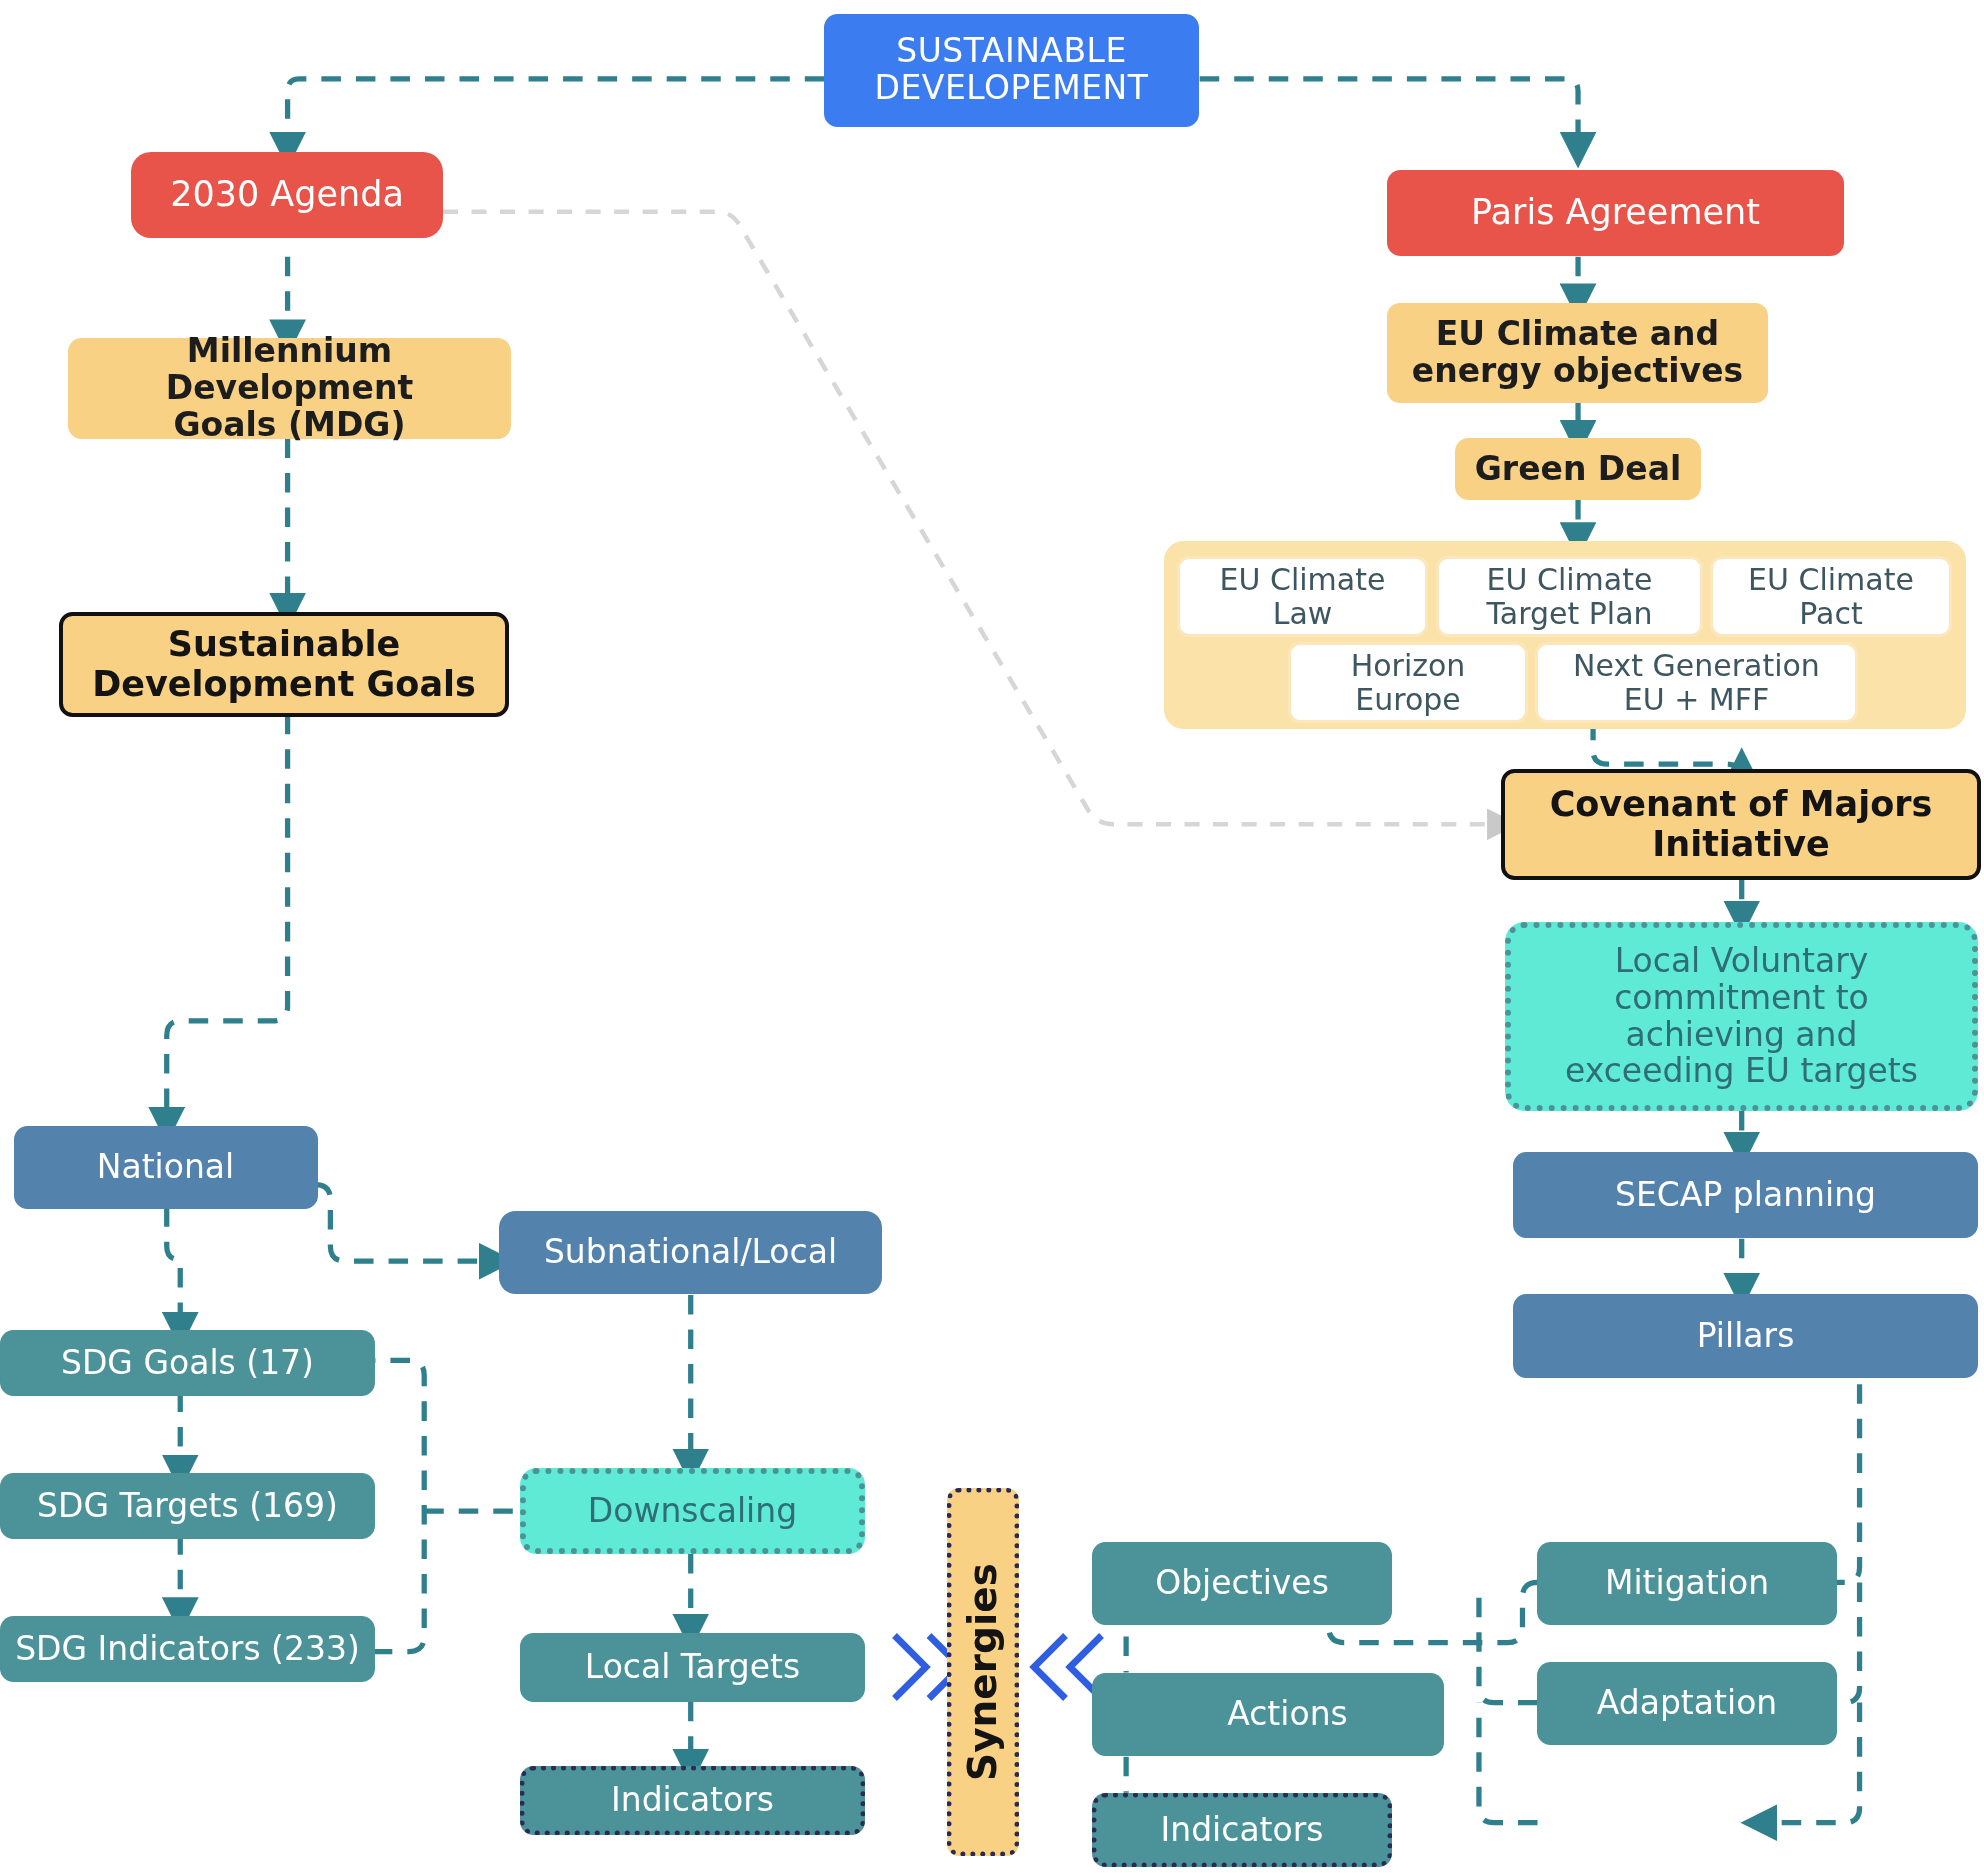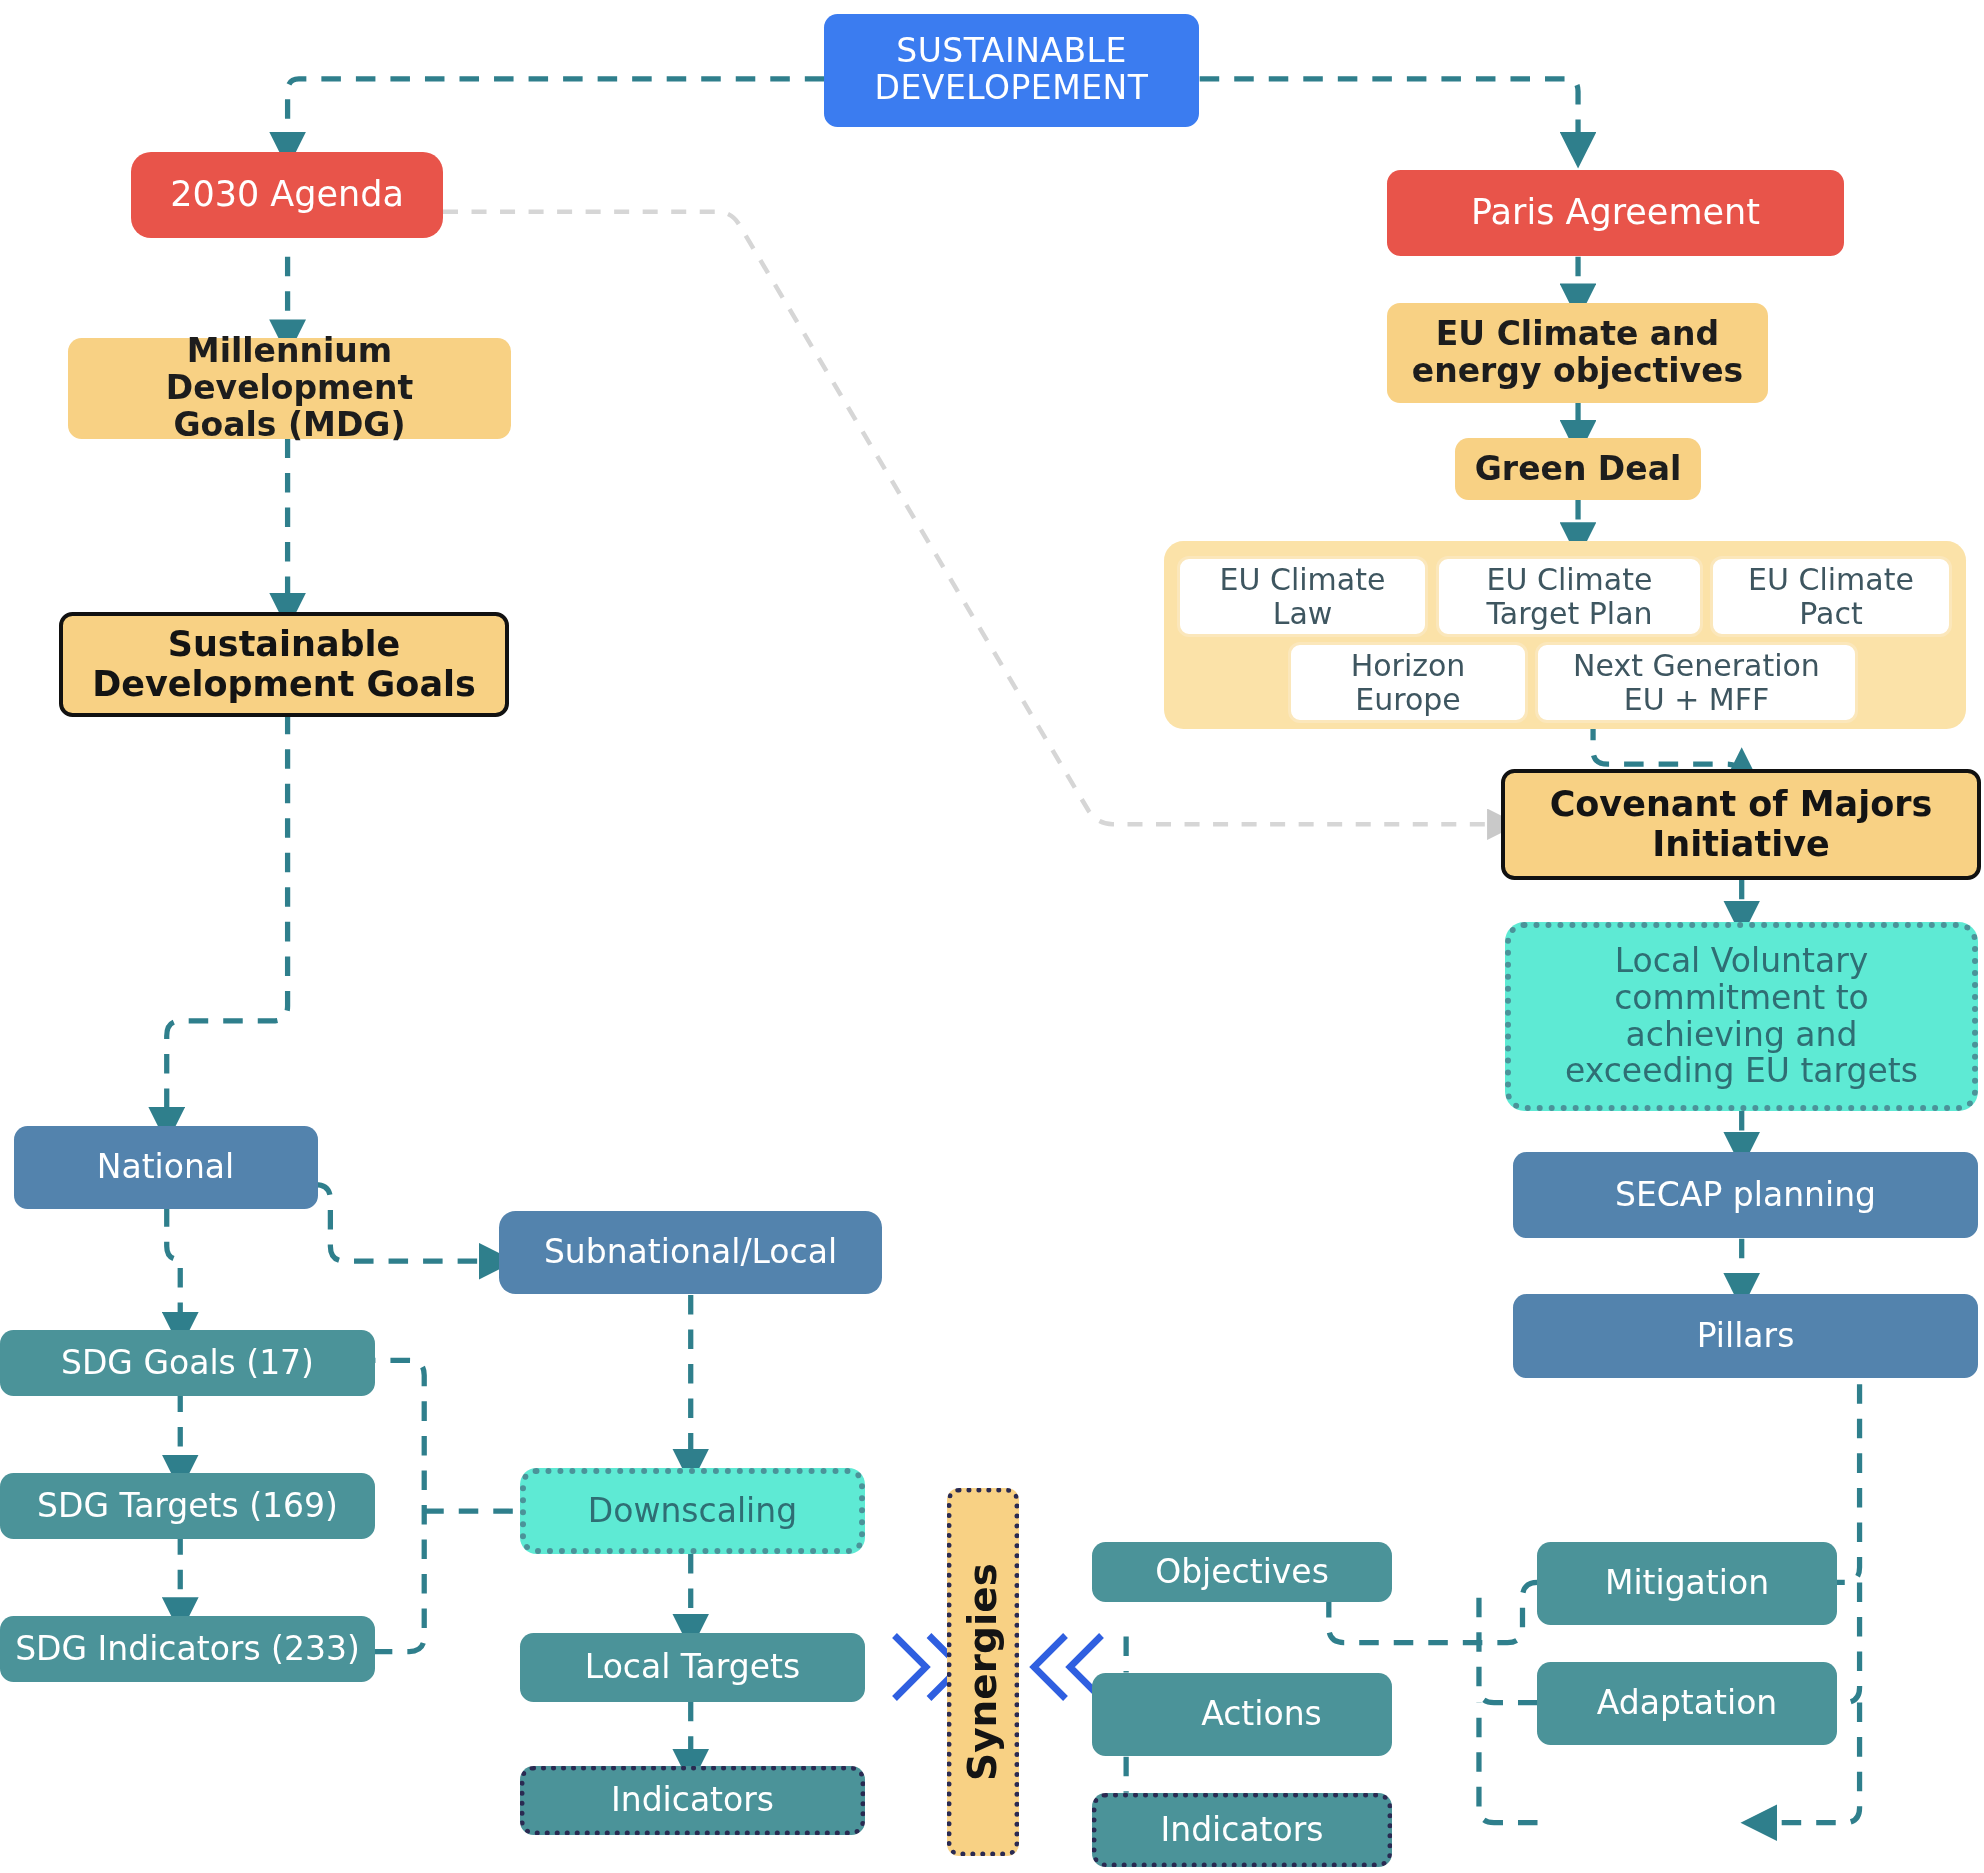--- a/index.html
+++ b/index.html
@@ -216,24 +216,24 @@
   </div>
 
   <div class="node n-steel" style="left:1513px;top:1152px;width:465px;height:86px;">
     <span>SECAP planning</span>
   </div>
 
   <div class="node n-steel" style="left:1513px;top:1294px;width:465px;height:84px;">
     <span>Pillars</span>
   </div>
 
-  <div class="node n-teal" style="left:1092px;top:1542px;width:300px;height:60px;justify-content:center;">
+  <div class="node n-teal" style="left:1092px;top:1542px;width:300px;height:83px;justify-content:center;">
     <span>Objectives</span>
   </div>
-  <div class="node n-teal" style="left:1092px;top:1673px;width:300px;height:83px;padding-left:39px;">
+  <div class="node n-teal" style="left:1092px;top:1673px;width:352px;height:83px;padding-left:39px;">
     <span>Actions</span>
   </div>
   <div class="node n-teal-dotted" style="left:1092px;top:1793px;width:300px;height:74px;">
     <span>Indicators</span>
   </div>
 
   <div class="node n-teal" style="left:1537px;top:1542px;width:300px;height:83px;">
     <span>Mitigation</span>
   </div>
   <div class="node n-teal" style="left:1537px;top:1662px;width:300px;height:83px;">

